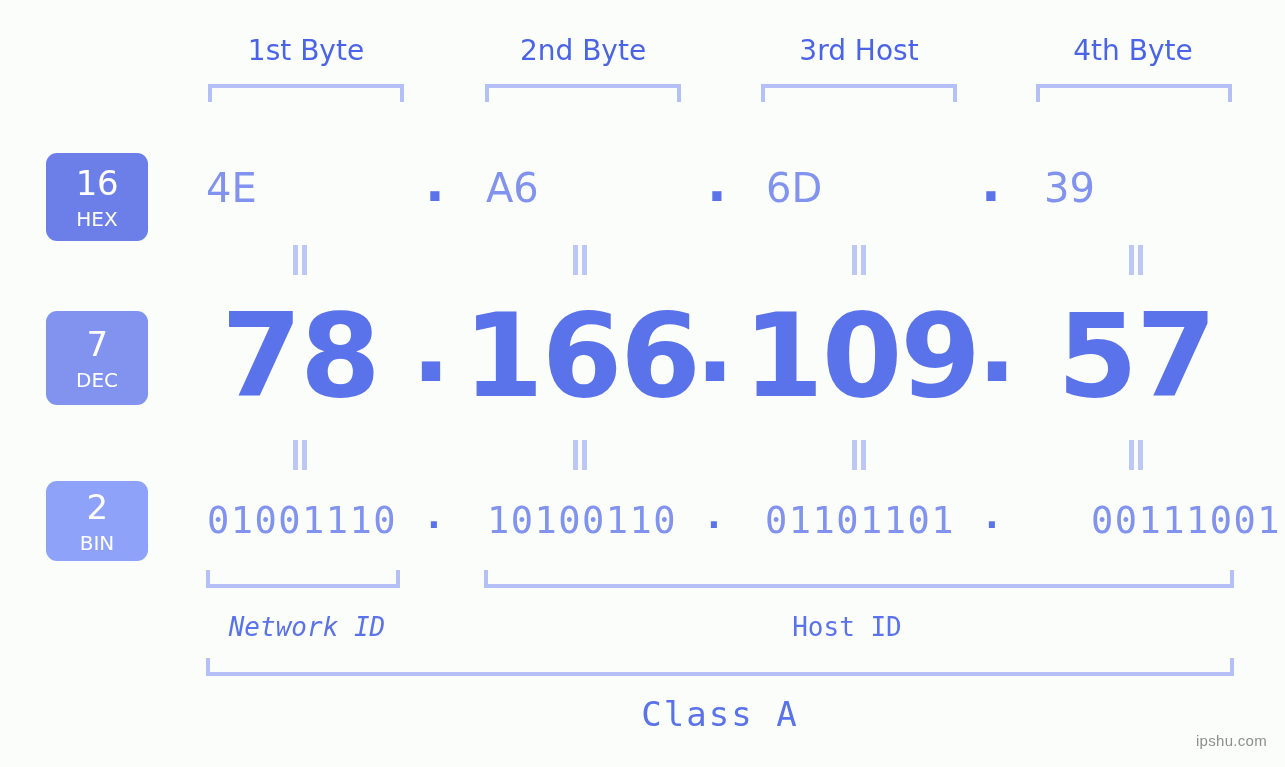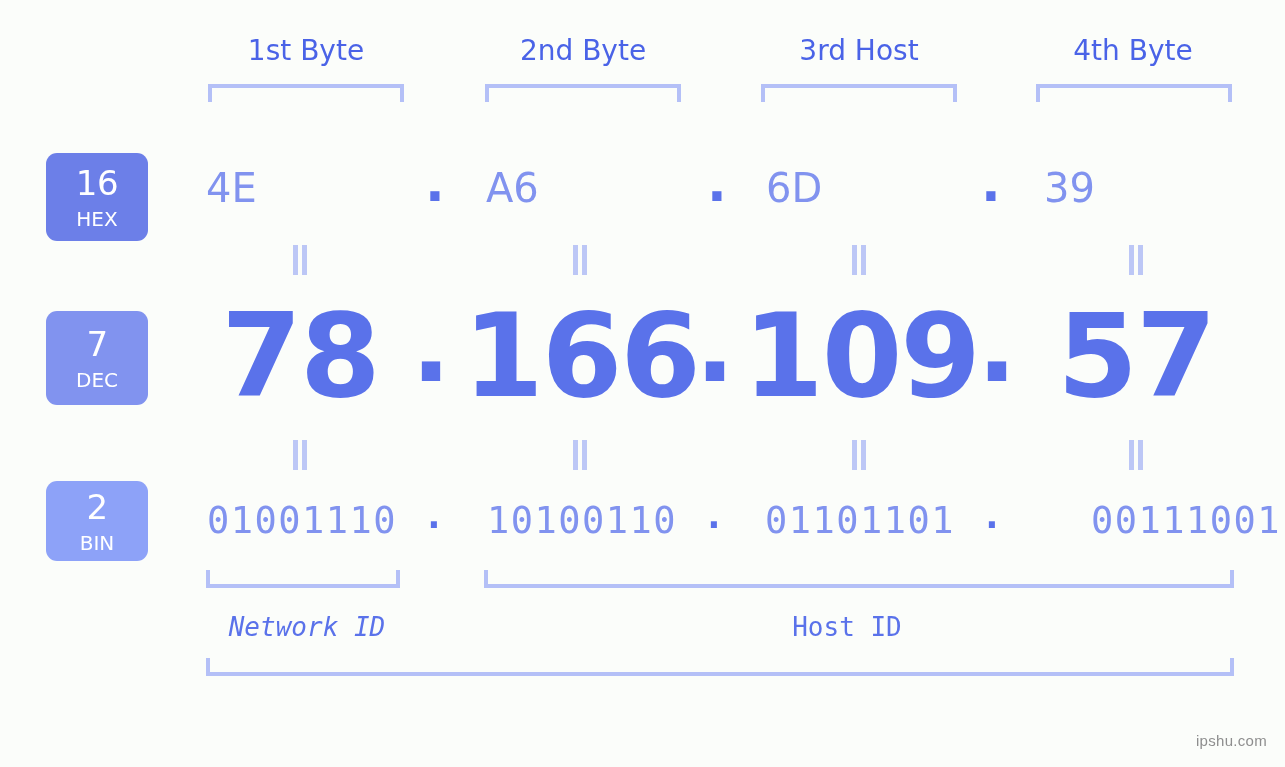--- a/index.html
+++ b/index.html
@@ -293,16 +293,17 @@
   <div class="bin-dot" style="left:962px;width:60px;">.</div>
   <div class="bin-val" style="left:1084px;width:204px;">00111001</div>
 
   <div class="bracket bracket-up" style="left:206px;top:570px;width:194px;"></div>
   <div class="bracket bracket-up" style="left:484px;top:570px;width:750px;"></div>
 
   <div class="caption id" style="left:208px;width:198px;font-style:italic;">Network ID</div>
   <div class="caption id" style="left:486px;width:722px;">Host ID</div>
 
   <div class="bracket bracket-up" style="left:206px;top:658px;width:1028px;"></div>
+  <div class="caption cls" style="left:206px;width:1028px;">Class A</div>
 
   <div id="watermark">ipshu.com</div>
 
 </div>
 
 </body></html>

